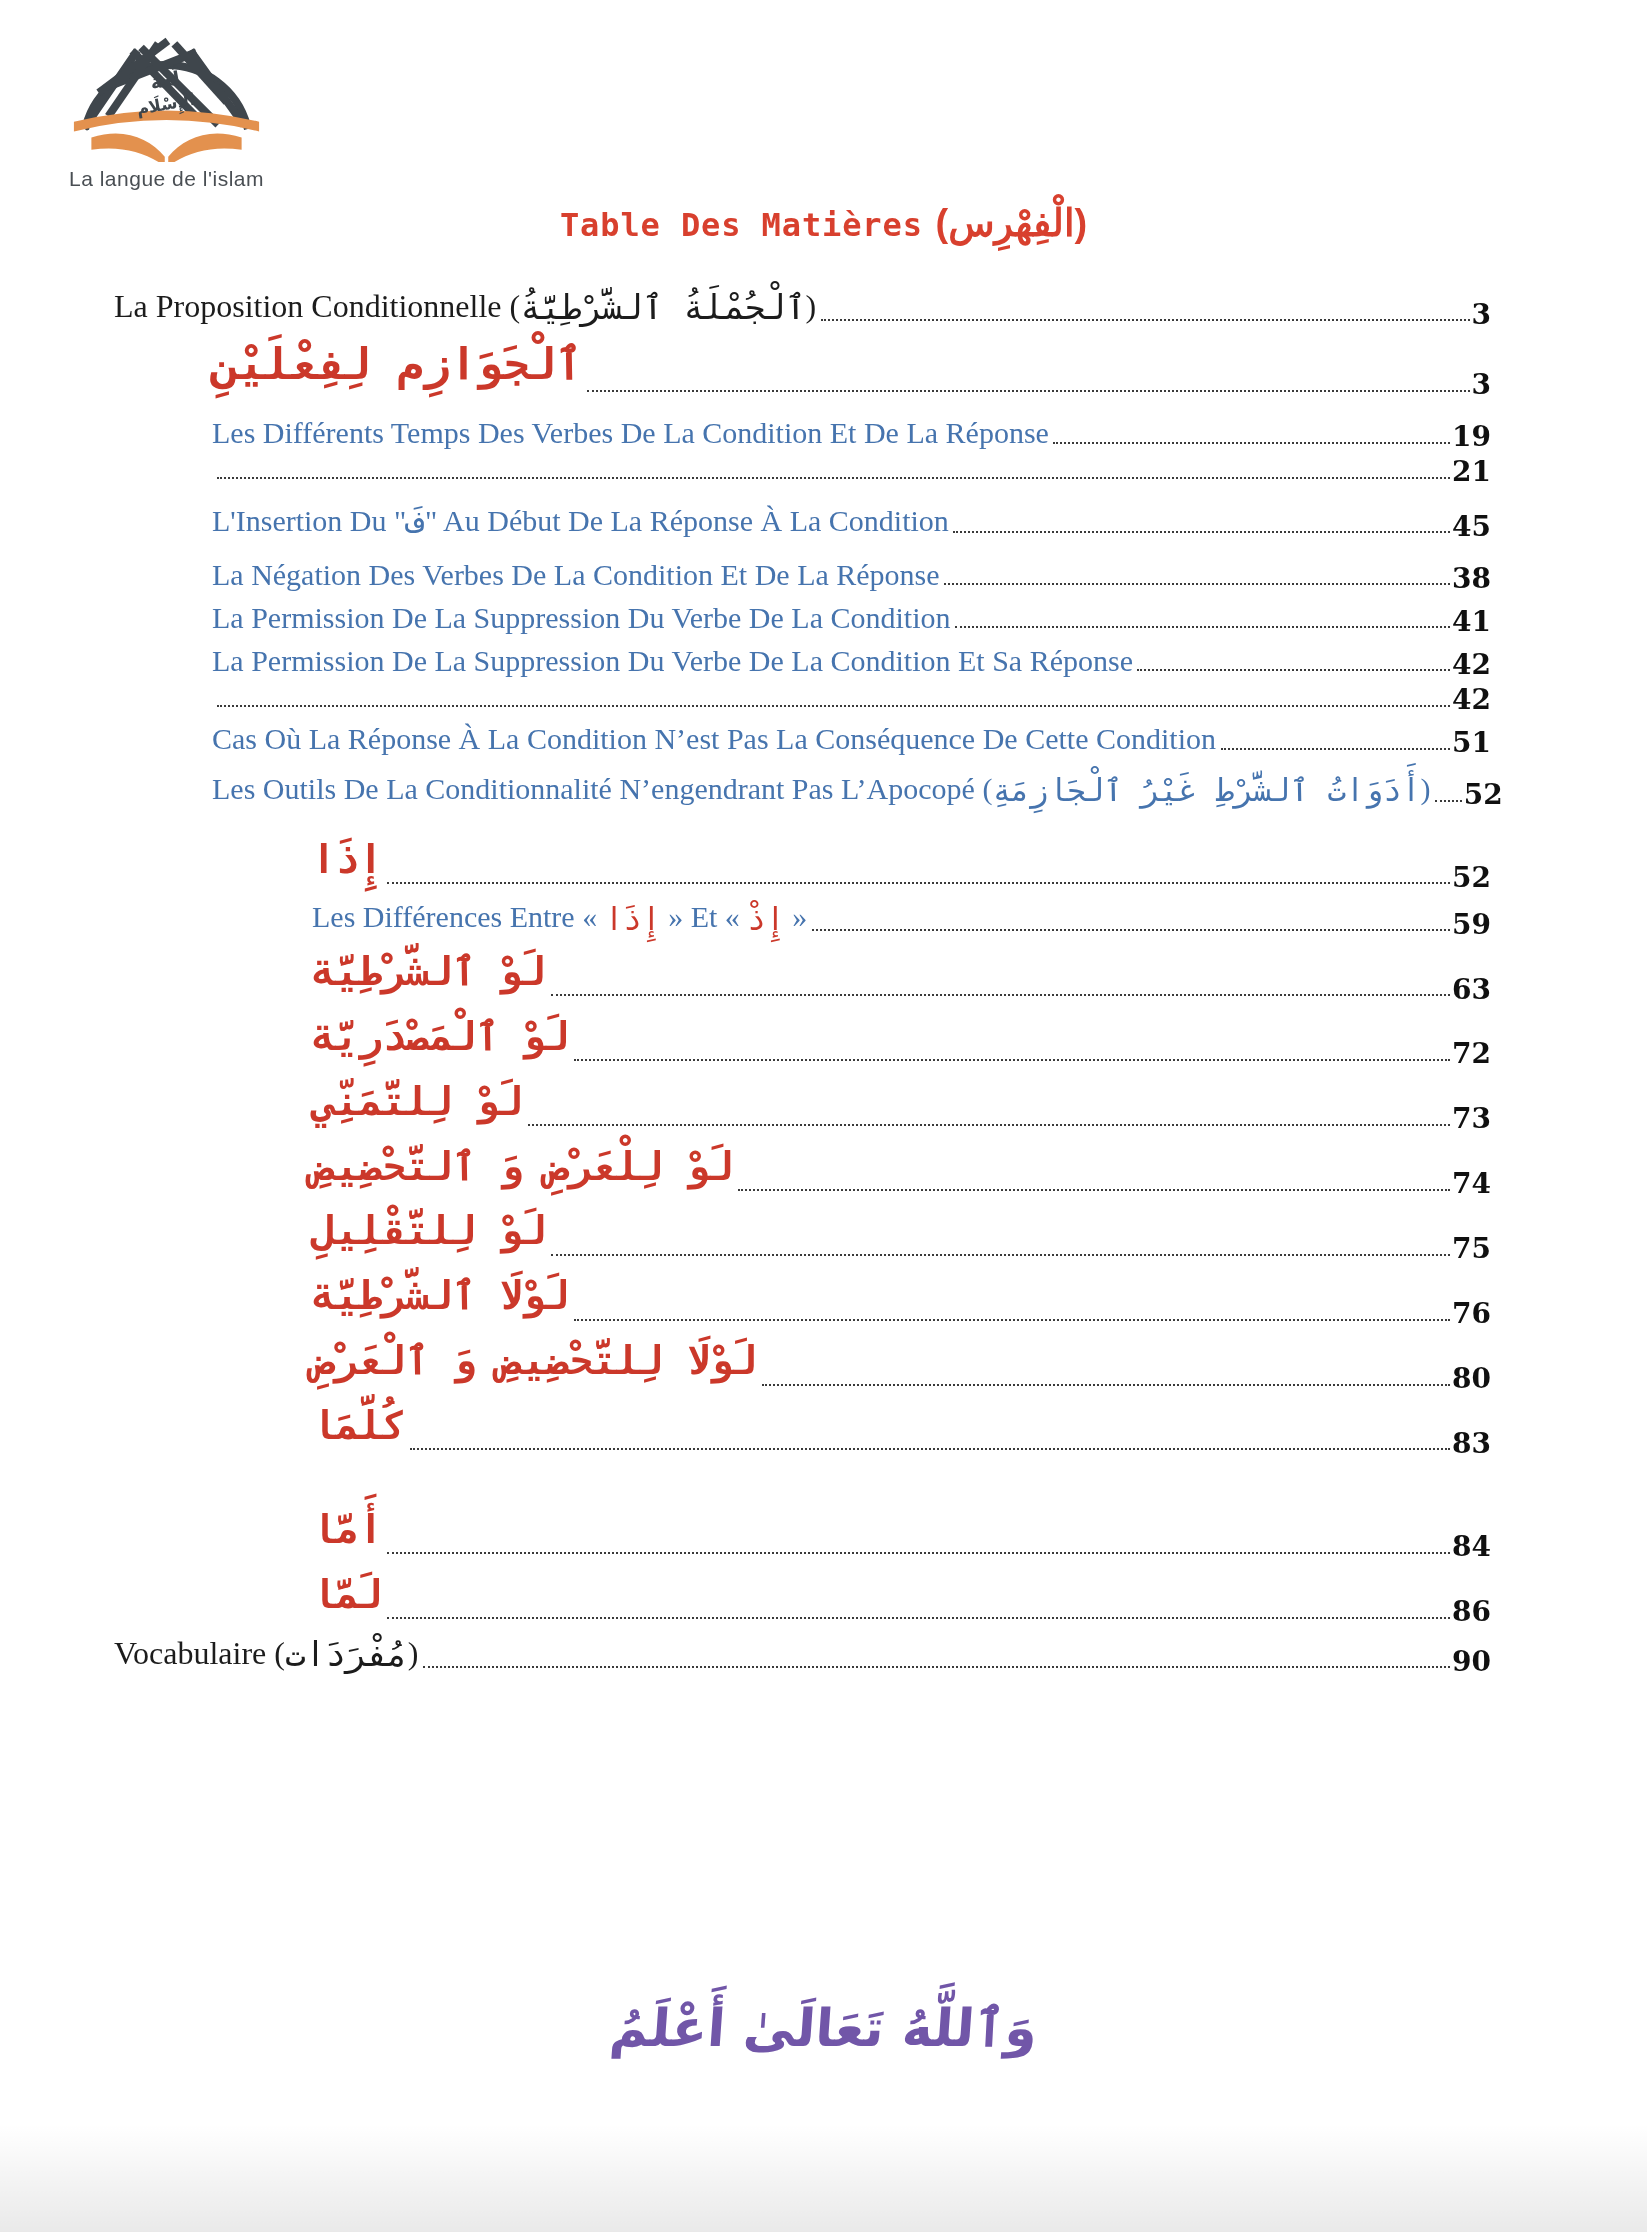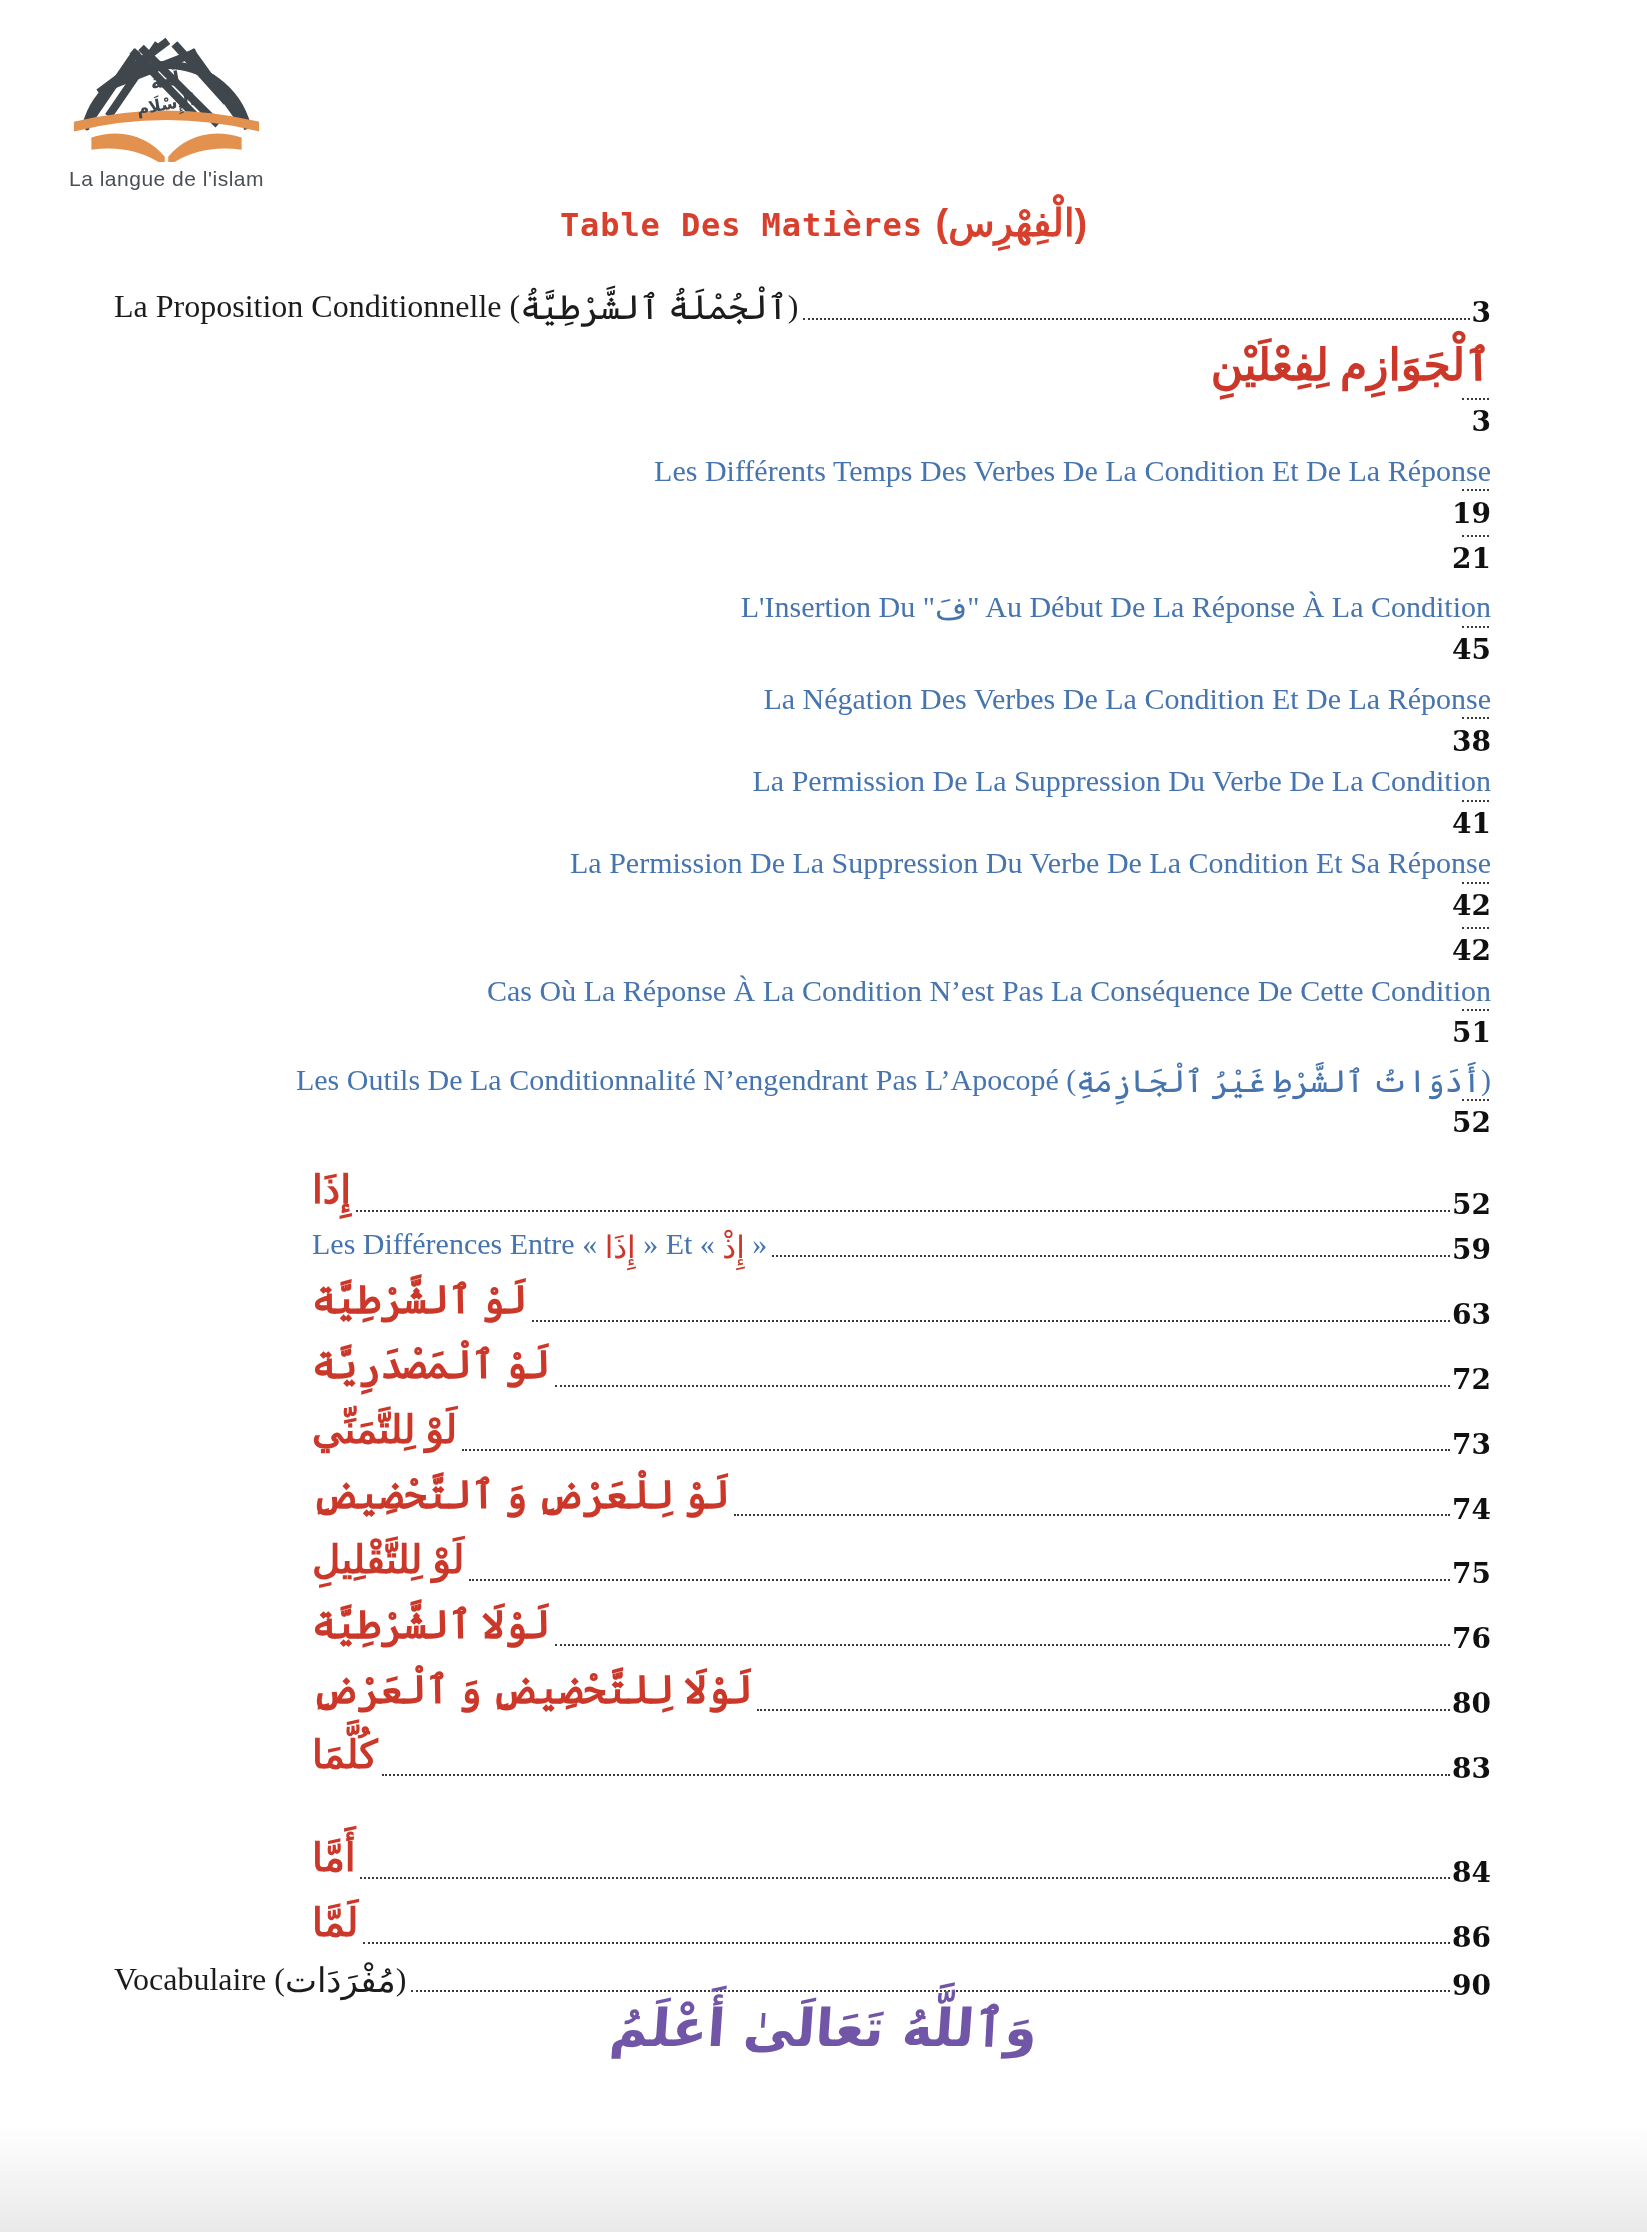--- a/index.html
+++ b/index.html
@@ -65,27 +65,27 @@
     min-width: 27px;
   }
   .pagenum {
     font-family: "DejaVu Serif", serif;
     font-weight: bold; font-size: 28px; line-height: 1;
     color: #101010;
     margin-bottom: 0.9px;
   }
 
   .indent-0 { padding-left: 0; }
-  .indent-1 { padding-left: 98px; flex-direction: column; }
+  .indent-1 { padding-left: 98px; }
   .indent-2 { padding-left: 198px; }
 
   
   .seg-fr { font-family: "Liberation Serif", serif; }
   .seg-ar, .seg-ar-red {
-    font-family: Liberation Serif, serif;
+    font-family: Liberation Mono, monospace;
     display: inline-block;
   }
   .seg-ar-red { color: var(--arabic-red); }
 
   .kind-fr-black { color: #1c1c1c; }
   .kind-fr-black .seg-fr { font-size: 32px; line-height: 1.3; }
   .kind-fr-black .seg-ar { font-size: 34px; line-height: 1.1; vertical-align: -1.8px; }
 
   .kind-fr-blue { color: var(--entry-blue); }
   .kind-fr-blue .seg-fr { font-size: 30px; line-height: 1.22; }

